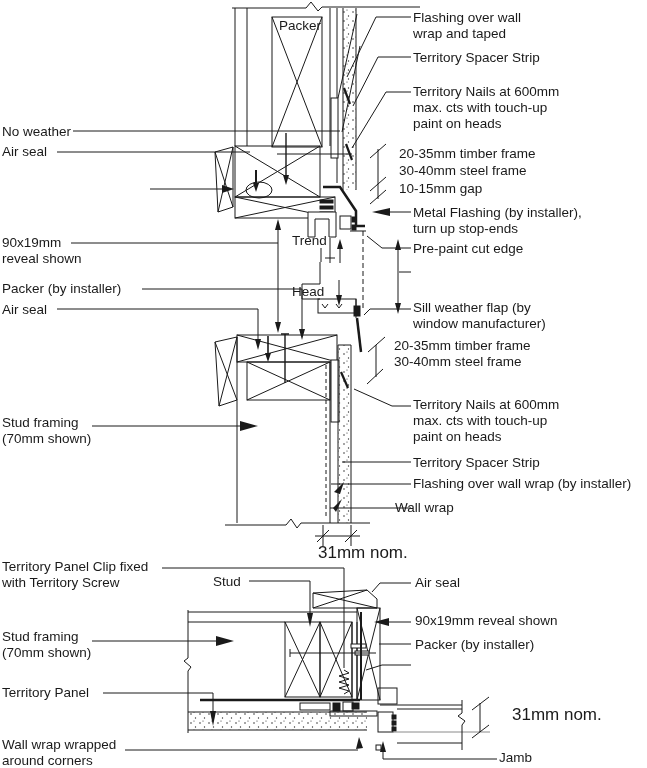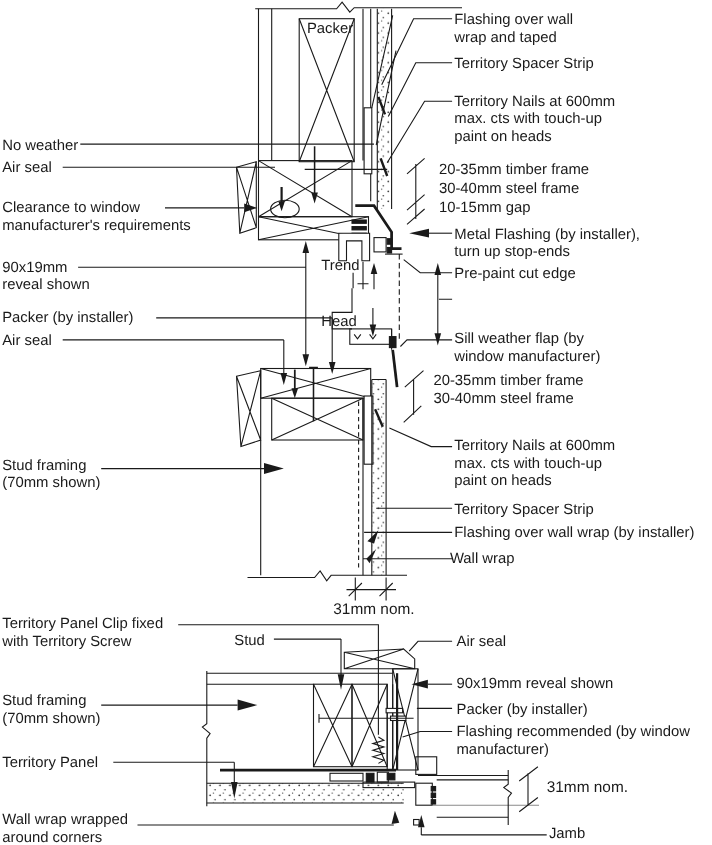--- a/index.html
+++ b/index.html
@@ -1,21 +1,21 @@
 <!DOCTYPE html>
 <html><head>
 <meta charset="utf-8">
 <style>
   html,body{margin:0;padding:0;background:#fff;}
   #canvas{position:relative;width:647px;height:768px;background:#fff;overflow:hidden;
           font-family:"Liberation Sans","DejaVu Sans",sans-serif;}
   #linework{position:absolute;left:0;top:0;}
   .lbl{position:absolute;font-size:13.5px;line-height:16px;color:#1a1a1a;
        white-space:pre-line;letter-spacing:0;}
-  .dim{font-size:14px;}
+  .dim{font-size:17px;margin-left:15px;}
 </style>
 </head>
 <body>
 
 <div id="canvas">
 
 <svg id="linework" width="647" height="768" viewBox="0 0 647 768">
   <defs>
     <pattern id="stip" width="9" height="9" patternUnits="userSpaceOnUse">
       <circle cx="2" cy="3" r="0.8" fill="#333"></circle>
@@ -224,22 +224,20 @@
     <path d="M103,693 H213 M213,693 V712"></path>
     <polygon points="210,711 216,711 213,726" fill="#1a1a1a" stroke="none"></polygon>
 
     <path d="M125,750 H358"></path>
     <polygon points="356,749 363,748 359,737" fill="#1a1a1a" stroke="none"></polygon>
   </g>
 </svg>
 
   <div class="lbl" style="left:2px;top:124px">No weather</div>
   <div class="lbl" style="left:2px;top:144px">Air seal</div>
-  <div class="lbl" style="left:2px;top:181px">Clearance to window
-manufacturer's requirements</div>
   <div class="lbl" style="left:2px;top:235px">90x19mm
 reveal shown</div>
   <div class="lbl" style="left:2px;top:281px">Packer (by installer)</div>
   <div class="lbl" style="left:2px;top:302px">Air seal</div>
   <div class="lbl" style="left:2px;top:415px">Stud framing
 (70mm shown)</div>
 
   <div class="lbl" style="left:413px;top:10px">Flashing over wall
 wrap and taped</div>
   <div class="lbl" style="left:413px;top:50px">Territory Spacer Strip</div>
@@ -254,36 +252,34 @@
   <div class="lbl" style="left:413px;top:241px">Pre-paint cut edge</div>
   <div class="lbl" style="left:413px;top:300px">Sill weather flap (by
 window manufacturer)</div>
   <div class="lbl" style="left:394px;top:338px">20-35mm timber frame
 30-40mm steel frame</div>
   <div class="lbl" style="left:413px;top:397px">Territory Nails at  600mm
 max. cts with touch-up
 paint on heads</div>
   <div class="lbl" style="left:413px;top:455px">Territory Spacer Strip</div>
   <div class="lbl" style="left:413px;top:476px">Flashing over wall wrap (by installer)</div>
-  <div class="lbl" style="left:409px;top:500px">Wall wrap</div>
+  <div class="lbl" style="left:395px;top:500px">Wall wrap</div>
 
   <div class="lbl" style="left:279px;top:18px">Packer</div>
   <div class="lbl" style="left:292px;top:233px">Trend</div>
   <div class="lbl" style="left:292px;top:284px">Head</div>
   <div class="lbl dim" style="left:303px;top:545px">31mm nom.</div>
 
   <div class="lbl" style="left:2px;top:559px">Territory Panel Clip fixed
 with Territory Screw</div>
   <div class="lbl" style="left:2px;top:629px">Stud framing
 (70mm shown)</div>
   <div class="lbl" style="left:2px;top:685px">Territory Panel</div>
   <div class="lbl" style="left:2px;top:737px">Wall wrap wrapped
 around corners</div>
   <div class="lbl" style="left:213px;top:574px">Stud</div>
   <div class="lbl" style="left:415px;top:575px">Air seal</div>
   <div class="lbl" style="left:415px;top:613px">90x19mm reveal shown</div>
   <div class="lbl" style="left:415px;top:637px">Packer (by installer)</div>
-  <div class="lbl" style="left:415px;top:657px">Flashing recommended (by window
-manufacturer)</div>
   <div class="lbl dim" style="left:497px;top:707px">31mm nom.</div>
   <div class="lbl" style="left:499px;top:750px">Jamb</div>
 
 </div>
 
 </body></html>

